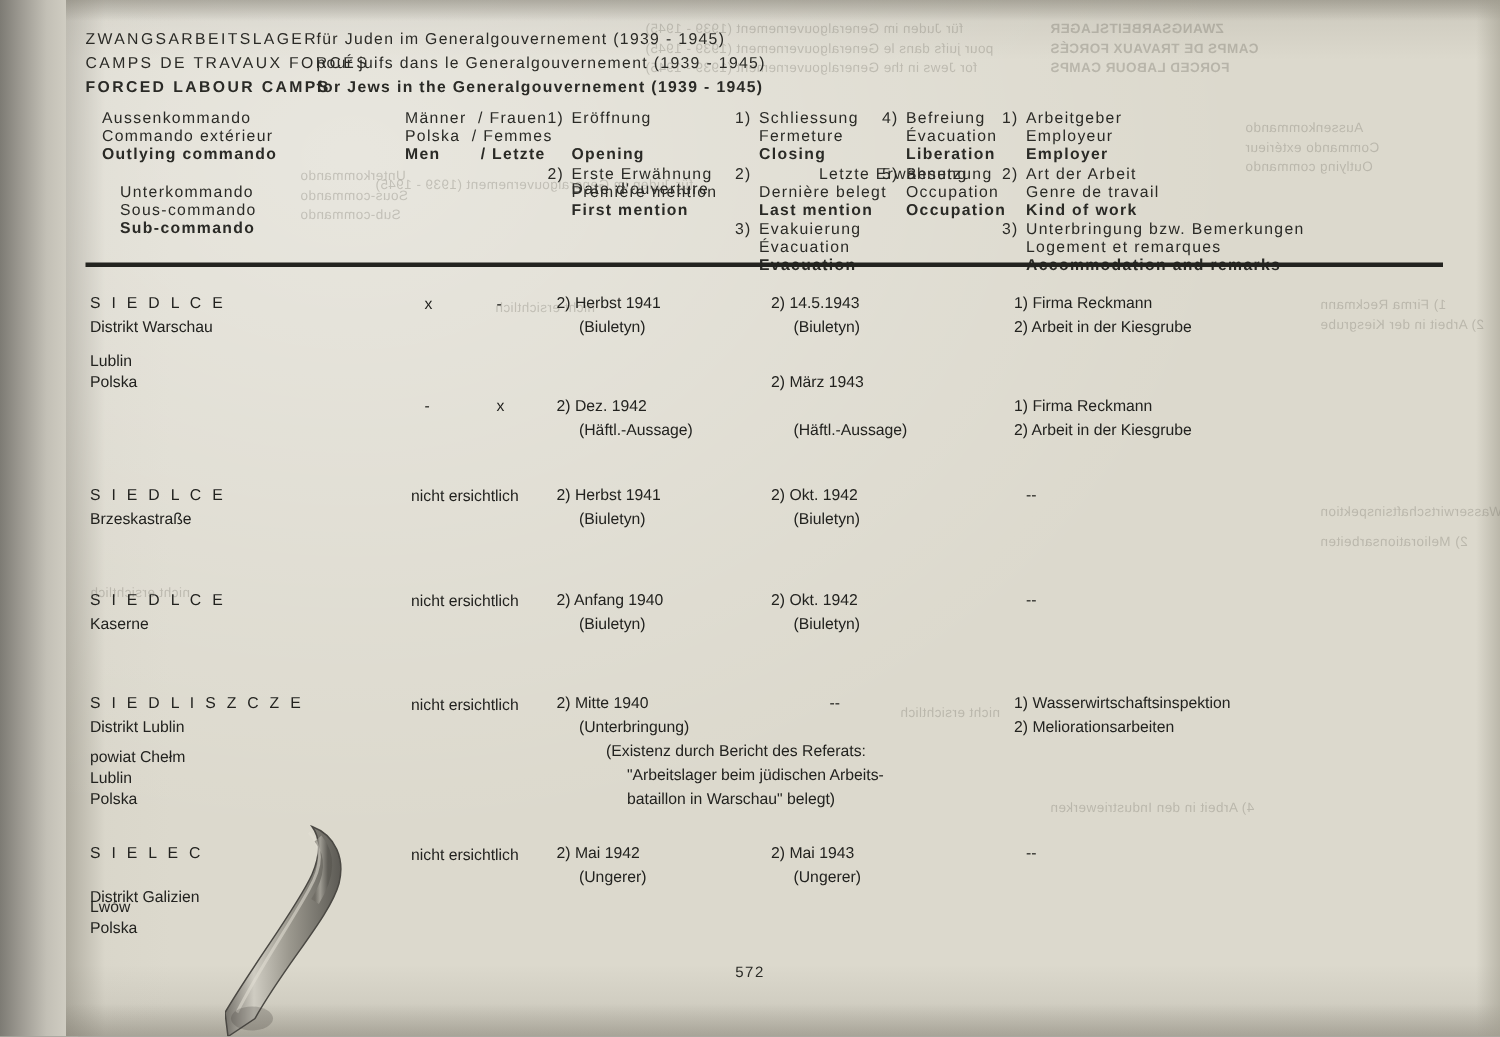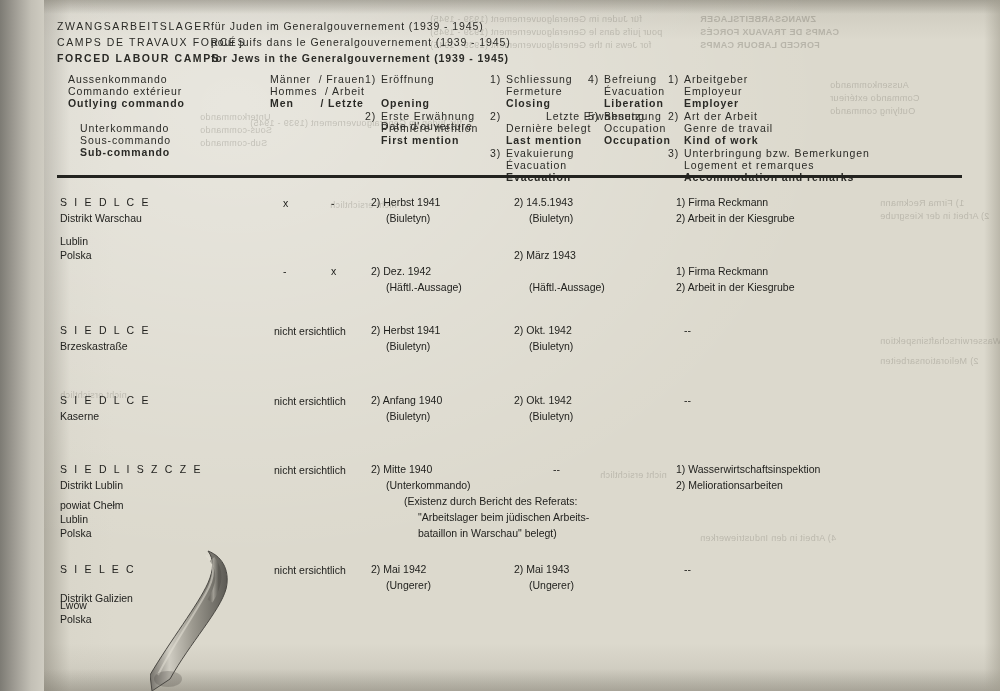--- a/index.html
+++ b/index.html
@@ -159,21 +159,21 @@
     <div class="ttl bold" style="left:211px; top:52px;">for Jews in the Generalgouvernement (1939 - 1945)</div>
 
     <div class="ttl" style="left:68px; top:73px;">Aussenkommando</div>
     <div class="ttl" style="left:68px; top:85px;">Commando extérieur</div>
     <div class="ttl bold" style="left:68px; top:97px;">Outlying commando</div>
     <div class="ttl" style="left:80px; top:122px;">Unterkommando</div>
     <div class="ttl" style="left:80px; top:134px;">Sous-commando</div>
     <div class="ttl bold" style="left:80px; top:146px;">Sub-commando</div>
 
     <div class="ttl" style="left:270px; top:73px;">Männer  / Frauen</div>
-    <div class="ttl" style="left:270px; top:85px;">Hommes  / Arbeit</div>
+    <div class="ttl" style="left:270px; top:85px;">Polska  / Femmes</div>
     <div class="ttl bold" style="left:270px; top:97px;">Men       / Letzte</div>
 
     <div class="ttl" style="left:365px; top:73px;">1)</div>
     <div class="ttl" style="left:381px; top:73px;">Eröffnung</div>
     <div class="ttl" style="left:381px; top:85px;margin-top:35px;">Date d'ouverture</div>
     <div class="ttl bold" style="left:381px; top:97px;">Opening</div>
     <div class="ttl" style="left:365px; top:110px;">2)</div>
     <div class="ttl" style="left:381px; top:110px;">Erste Erwähnung</div>
     <div class="ttl" style="left:381px; top:122px;">Première mention</div>
     <div class="ttl bold" style="left:381px; top:134px;">First mention</div>
@@ -255,39 +255,40 @@
     <div class="cell" style="left:529px; top:409px;">(Biuletyn)</div>
     <div class="cell" style="left:684px; top:393px;">--</div>
 
     <div class="cell spaced" style="left:60px; top:462px;">S I E D L I S Z C Z E</div>
     <div class="cell" style="left:60px; top:478px;">Distrikt Lublin</div>
     <div class="cell" style="left:60px; top:498px;">powiat Chełm</div>
     <div class="cell" style="left:60px; top:512px;">Lublin</div>
     <div class="cell" style="left:60px; top:526px;">Polska</div>
     <div class="cell" style="left:274px; top:463px;">nicht ersichtlich</div>
     <div class="cell" style="left:371px; top:462px;">2) Mitte 1940</div>
-    <div class="cell" style="left:386px; top:478px;">(Unterkommando)</div>
+    <div class="cell" style="left:386px; top:478px;">(Unterbringung)</div>
     <div class="cell" style="left:404px; top:494px;">(Existenz durch Bericht des Referats:</div>
     <div class="cell" style="left:418px; top:510px;">"Arbeitslager beim jüdischen Arbeits-</div>
     <div class="cell" style="left:418px; top:526px;">bataillon in Warschau" belegt)</div>
     <div class="cell" style="left:553px; top:462px;">--</div>
     <div class="cell" style="left:676px; top:462px;">1) Wasserwirtschaftsinspektion</div>
     <div class="cell" style="left:676px; top:478px;">2) Meliorationsarbeiten</div>
 
     <div class="cell spaced" style="left:60px; top:562px;">S I E L E C</div>
     <div class="cell" style="left:60px; top:578px;margin-top:13px;">Distrikt Galizien</div>
     <div class="cell" style="left:60px; top:598px;">Lwów</div>
     <div class="cell" style="left:60px; top:612px;">Polska</div>
     <div class="cell" style="left:274px; top:563px;">nicht ersichtlich</div>
     <div class="cell" style="left:371px; top:562px;">2) Mai 1942</div>
     <div class="cell" style="left:386px; top:578px;">(Ungerer)</div>
     <div class="cell" style="left:514px; top:562px;">2) Mai 1943</div>
     <div class="cell" style="left:529px; top:578px;">(Ungerer)</div>
     <div class="cell" style="left:684px; top:562px;">--</div>
 
+    <div class="pagenum">572</div>
   </div>
 
   <svg class="tweezer" viewBox="0 0 88 142">
     <defs>
       <linearGradient id="metal" x1="0" y1="0" x2="1" y2="0">
         <stop offset="0%" stop-color="#74716a"></stop>
         <stop offset="25%" stop-color="#cfccc2"></stop>
         <stop offset="55%" stop-color="#9c998f"></stop>
         <stop offset="100%" stop-color="#5c5a54"></stop>
       </linearGradient>

